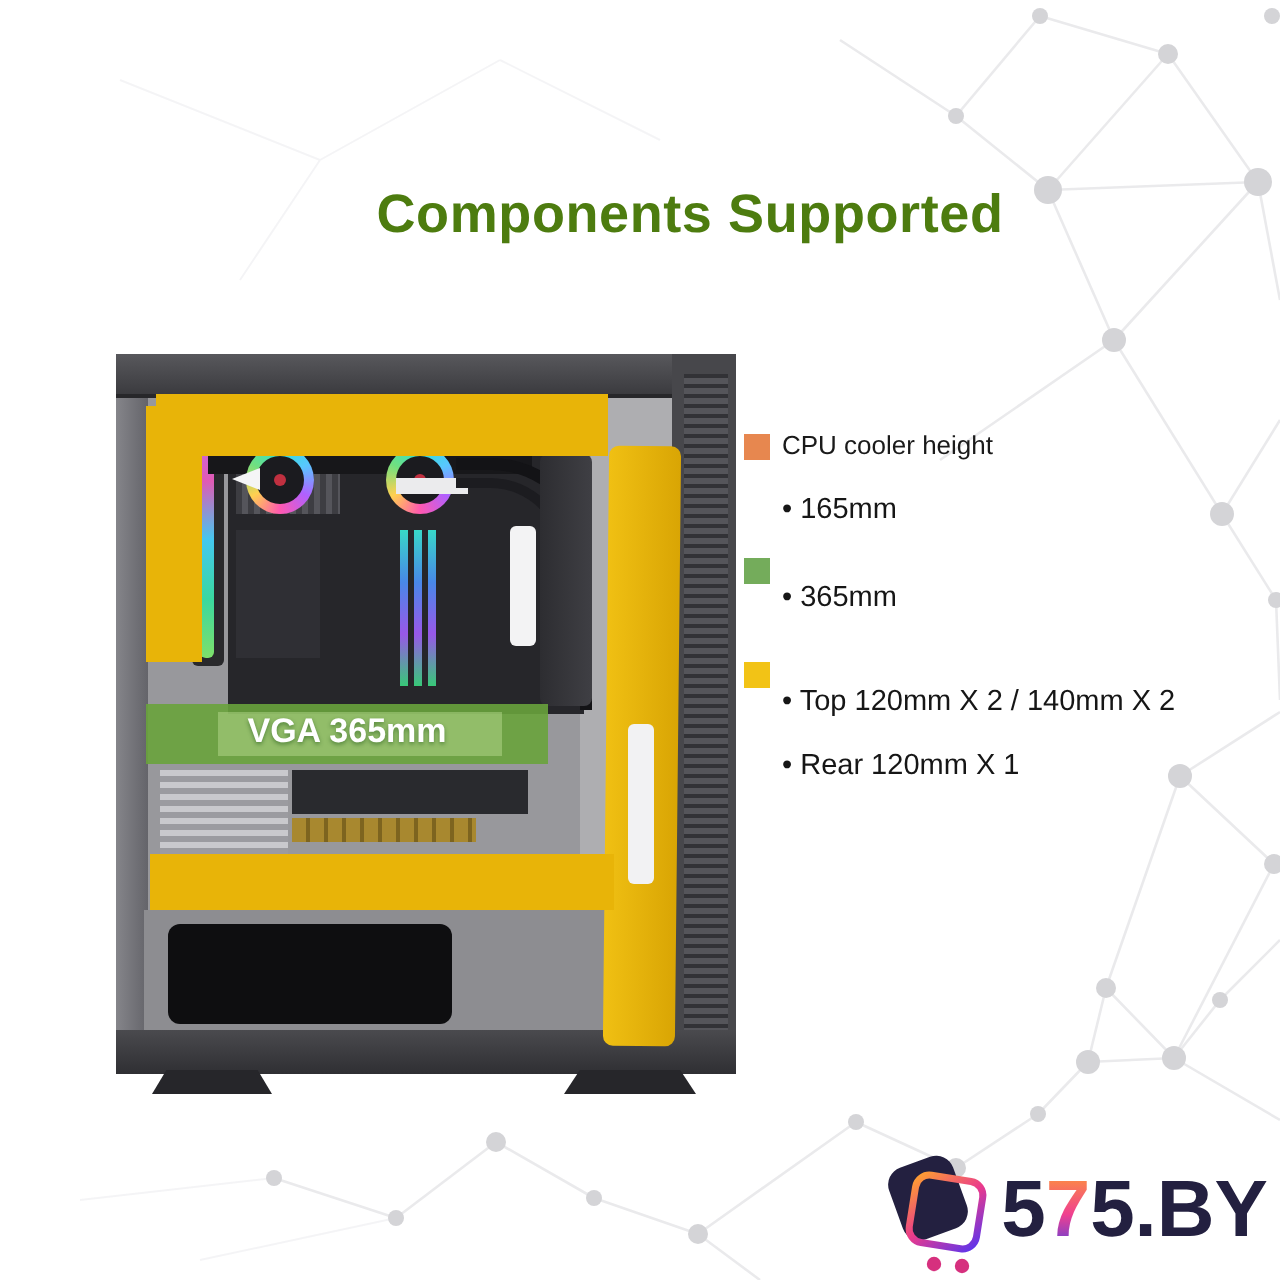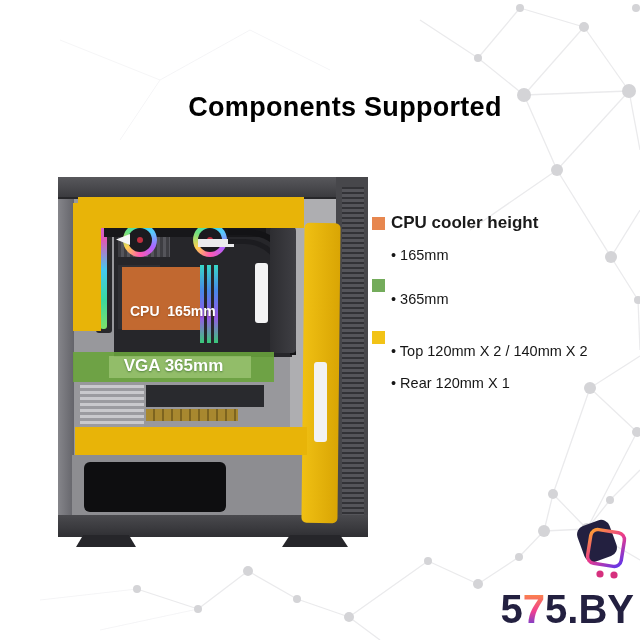--- a/index.html
+++ b/index.html
@@ -5,21 +5,21 @@
   html,body{margin:0;padding:0;}
   body{
     width:640px;height:640px;position:relative;overflow:hidden;
     background:#ffffff;font-family:"Liberation Sans",sans-serif;
   }
   #plexus{position:absolute;left:0;top:0;width:640px;height:640px;}
 
   
   .page-title{
     position:absolute;left:50px;right:0;top:92px;text-align:center;
-    font-size:27px;font-weight:700;color:#000000;letter-spacing:.3px;margin:0;
+    font-size:27px;font-weight:700;color:#4d7c0f;letter-spacing:.3px;margin:0;
   }
 
   
   .case{position:absolute;left:58px;top:177px;width:310px;height:370px;}
   .case *{position:absolute;}
   .top-cap{left:0;top:0;width:284px;height:20px;background:linear-gradient(180deg,#58585c,#3b3b3f);border-bottom:2px solid #27272a;}
   .front-panel{left:278px;top:0;width:32px;height:358px;background:#47474b;}
   .front-vents{left:284px;top:10px;width:22px;height:340px;background:repeating-linear-gradient(180deg,#323236 0 2px,#55555a 2px 5px);}
   .left-edge{left:0;top:14px;width:16px;height:330px;background:linear-gradient(90deg,#85858a,#64646a);}
   .interior{left:14px;top:18px;width:266px;height:322px;background:#98989c;}
@@ -69,26 +69,26 @@
   .green-overlay{left:15px;top:175px;width:201px;height:30px;z-index:5;}
   .green-inner{left:36px;top:4px;width:142px;height:22px;background:rgba(200,230,160,.4);}
   .vga-label{left:0;right:0;top:4px;text-align:center;font-size:17px;font-weight:700;color:#fff;
     text-shadow:0 1px 2px rgba(0,60,0,.45);}
 
   
   .legend{position:absolute;left:372px;top:214px;width:258px;color:#161616;}
   .legend-item{display:flex;margin-bottom:12px;}
   .legend-item:last-child{margin-top:20px;}
   .swatch{flex:0 0 13px;width:13px;height:13px;margin:3px 6px 0 0;}
-  .legend-heading{font-size:17px;font-weight:700;line-height:18px;}
+  .legend-heading{font-size:13px;font-weight:400;line-height:18px;}
   .legend-detail{font-size:14.5px;line-height:18px;margin-top:14px;
     padding-left:13px;text-indent:-13px;white-space:pre-wrap;}
 
   
-  .logo{position:absolute;right:6px;bottom:2px;display:flex;align-items:flex-end;flex-direction:column;}
+  .logo{position:absolute;right:6px;bottom:2px;display:flex;align-items:flex-start;}
   .logo-text{font-size:40px;font-weight:600;color:#232040;letter-spacing:0;line-height:58px;}
   .logo-seven{background:linear-gradient(180deg,#ffa02e 0%,#f04090 55%,#4040e8 100%);
     -webkit-background-clip:text;background-clip:text;color:transparent;}
 </style>
 </head>
 <body>
 
 <svg id="plexus" viewBox="0 0 640 640">
   <g stroke="#e8e8ea" stroke-width="1.3" opacity="0.9">
     <line x1="524" y1="95" x2="629" y2="91"></line>
@@ -197,23 +197,20 @@
   <div class="psu-shroud"></div>
   <div class="psu-vent"></div>
   <div class="top-cap"></div>
   <div class="front-panel"></div>
   <div class="front-vents"></div>
   <div class="top-yellow hl-y" style="background: rgb(232, 180, 8);"></div>
   <div class="left-yellow hl-y" style="background: rgb(232, 180, 8);"></div>
   <div class="bottom-yellow hl-y" style="background: rgb(232, 180, 8);"></div>
   <div class="front-yellow-strip"></div>
   <div class="white-slot-2"></div>
-  <div class="cpu-overlay hl-o" style="background: rgba(206, 110, 48, 0.93);">
-    <span class="cpu-label">CPU  165mm</span>
-  </div>
   <div class="green-overlay hl-g" style="background: rgba(105, 163, 60, 0.9);">
     <div class="green-inner"></div>
     <div class="vga-label">VGA 365mm</div>
   </div>
   <div class="base"></div>
   <div class="foot foot-1"></div>
   <div class="foot foot-2"></div>
 </div>
 
 <div class="legend">

